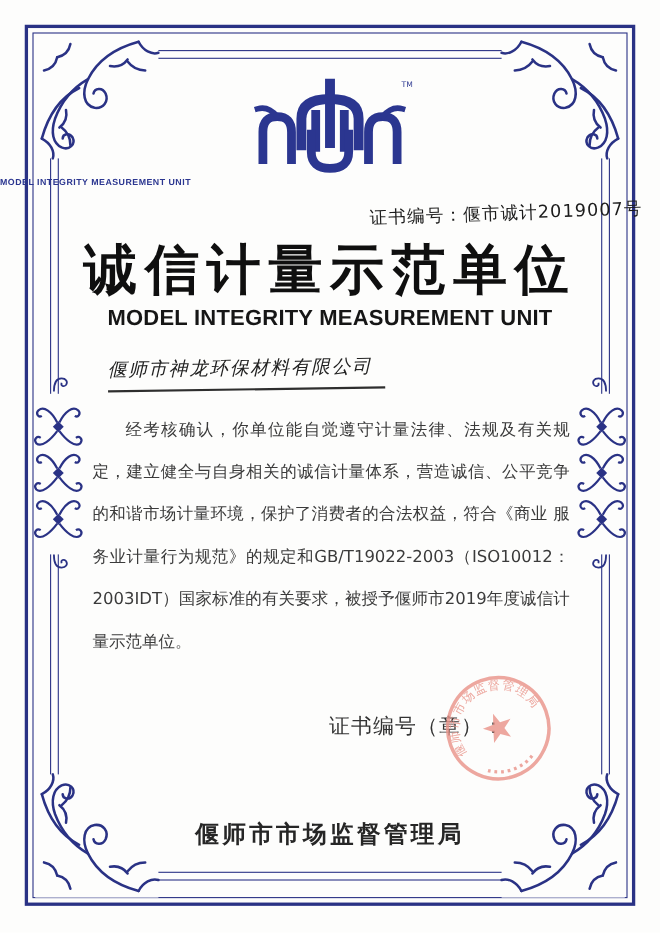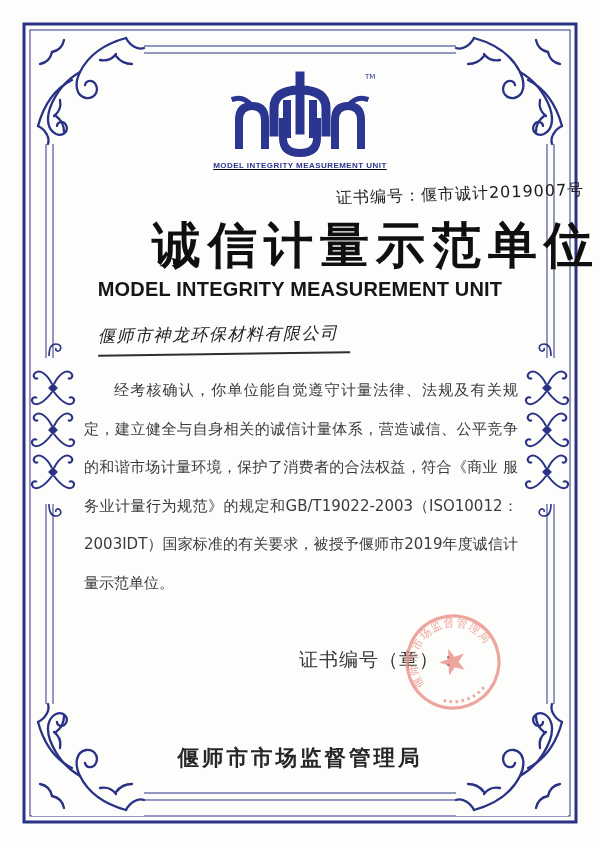--- a/index.html
+++ b/index.html
@@ -4,29 +4,29 @@
 <style>
   html,body{margin:0;padding:0;background:#ffffff;}
   .page{
     position:relative;width:600px;height:848px;margin:0 auto;
     background:#fdfdfc;overflow:hidden;
     font-family:"DejaVu Sans","Liberation Sans",sans-serif;
   }
   .border-svg{position:absolute;left:0;top:0;width:600px;height:848px;}
   .content{position:absolute;left:0;top:0;width:600px;height:848px;}
 
-  .logo-wrap{position:absolute;top:70px;left:0;width:100%;text-align:center;text-decoration:underline;}
+  .logo-wrap{position:absolute;top:70px;left:0;width:100%;}
   .logo-wrap svg{display:block;margin:0 auto;}
   .logo-sub{margin-top:1px;font-size:8px;font-weight:bold;color:#2b3690;
     letter-spacing:.45px;font-family:"Liberation Sans",sans-serif;}
 
   .cert-no{position:absolute;top:184px;left:336px;font-size:16px;color:#1c1c1c;
     transform:rotate(-2deg);letter-spacing:1px;font-weight:500;}
 
-  .title-cn{position:absolute;top:213px;left:0;width:100%;text-align:right;
+  .title-cn{position:absolute;top:213px;left:0;width:100%;text-align:center;
     font-family:"DejaVu Serif","Liberation Serif",serif;font-weight:700;
     font-size:49px;letter-spacing:7px;color:#0f0f0f;}
   .title-en{position:absolute;top:278px;left:0;width:100%;text-align:center;
     font-family:"Liberation Sans",sans-serif;font-weight:bold;font-size:20px;
     letter-spacing:.2px;color:#161616;}
 
   .awardee{position:absolute;top:323px;left:98px;width:252px;font-size:17px;
     color:#222;padding-bottom:7px;border-bottom:2px solid #2e2e2e;
     transform:rotate(-0.8deg);letter-spacing:1.5px;font-style:italic;}
 

